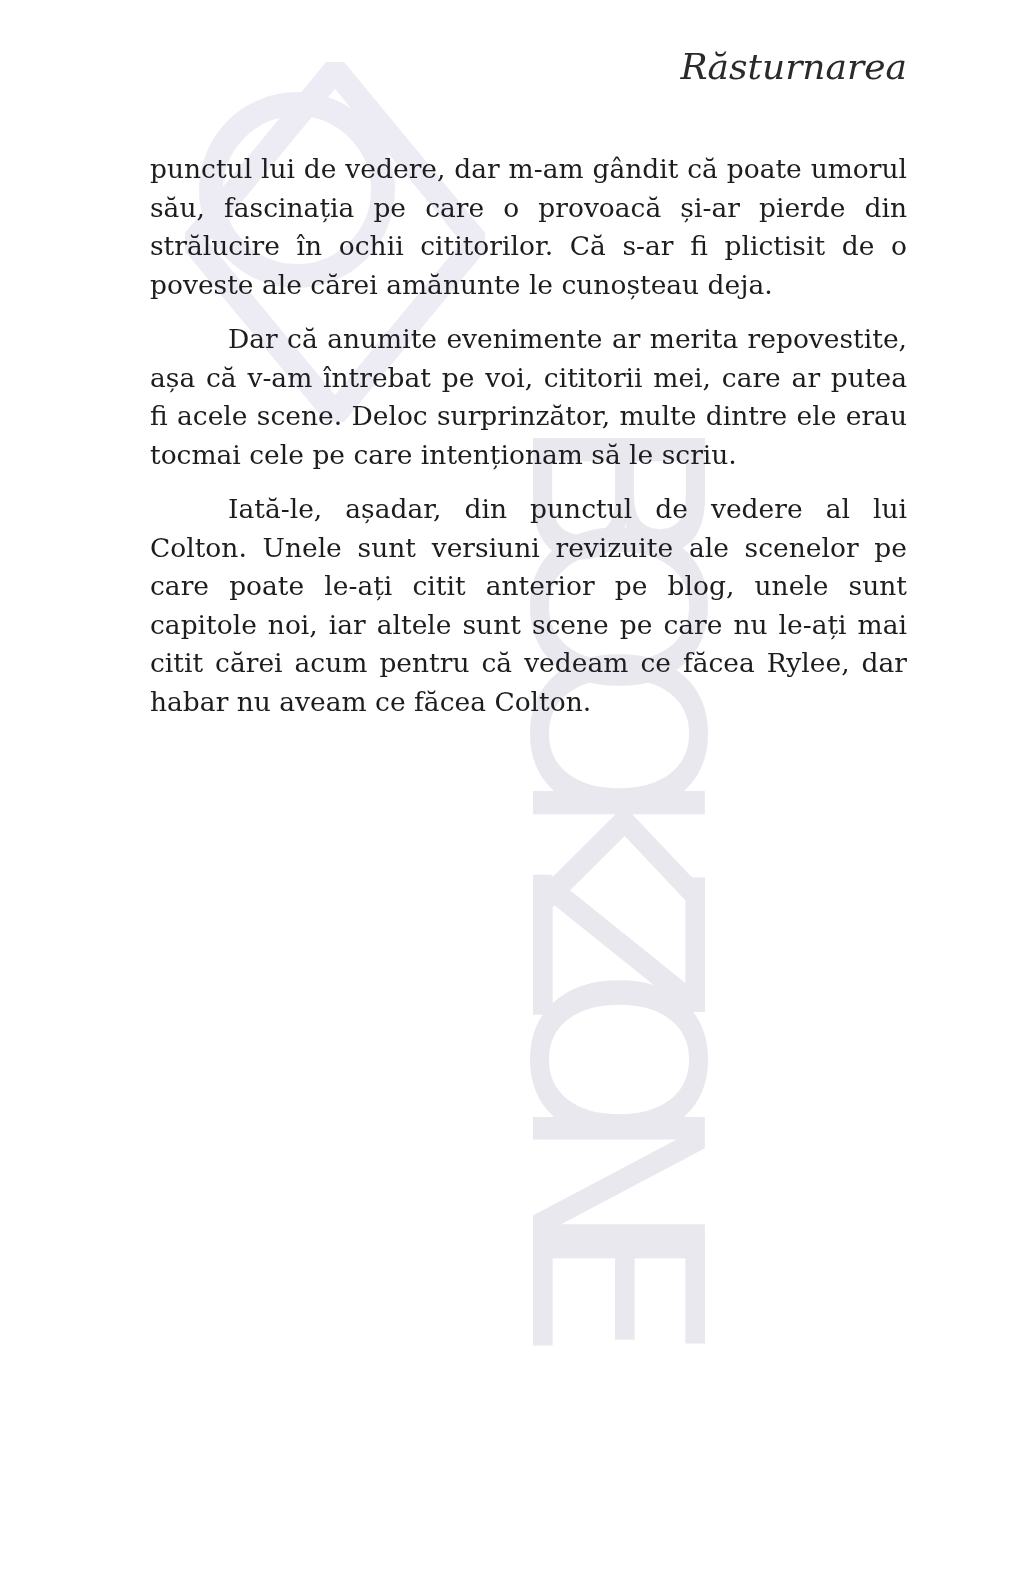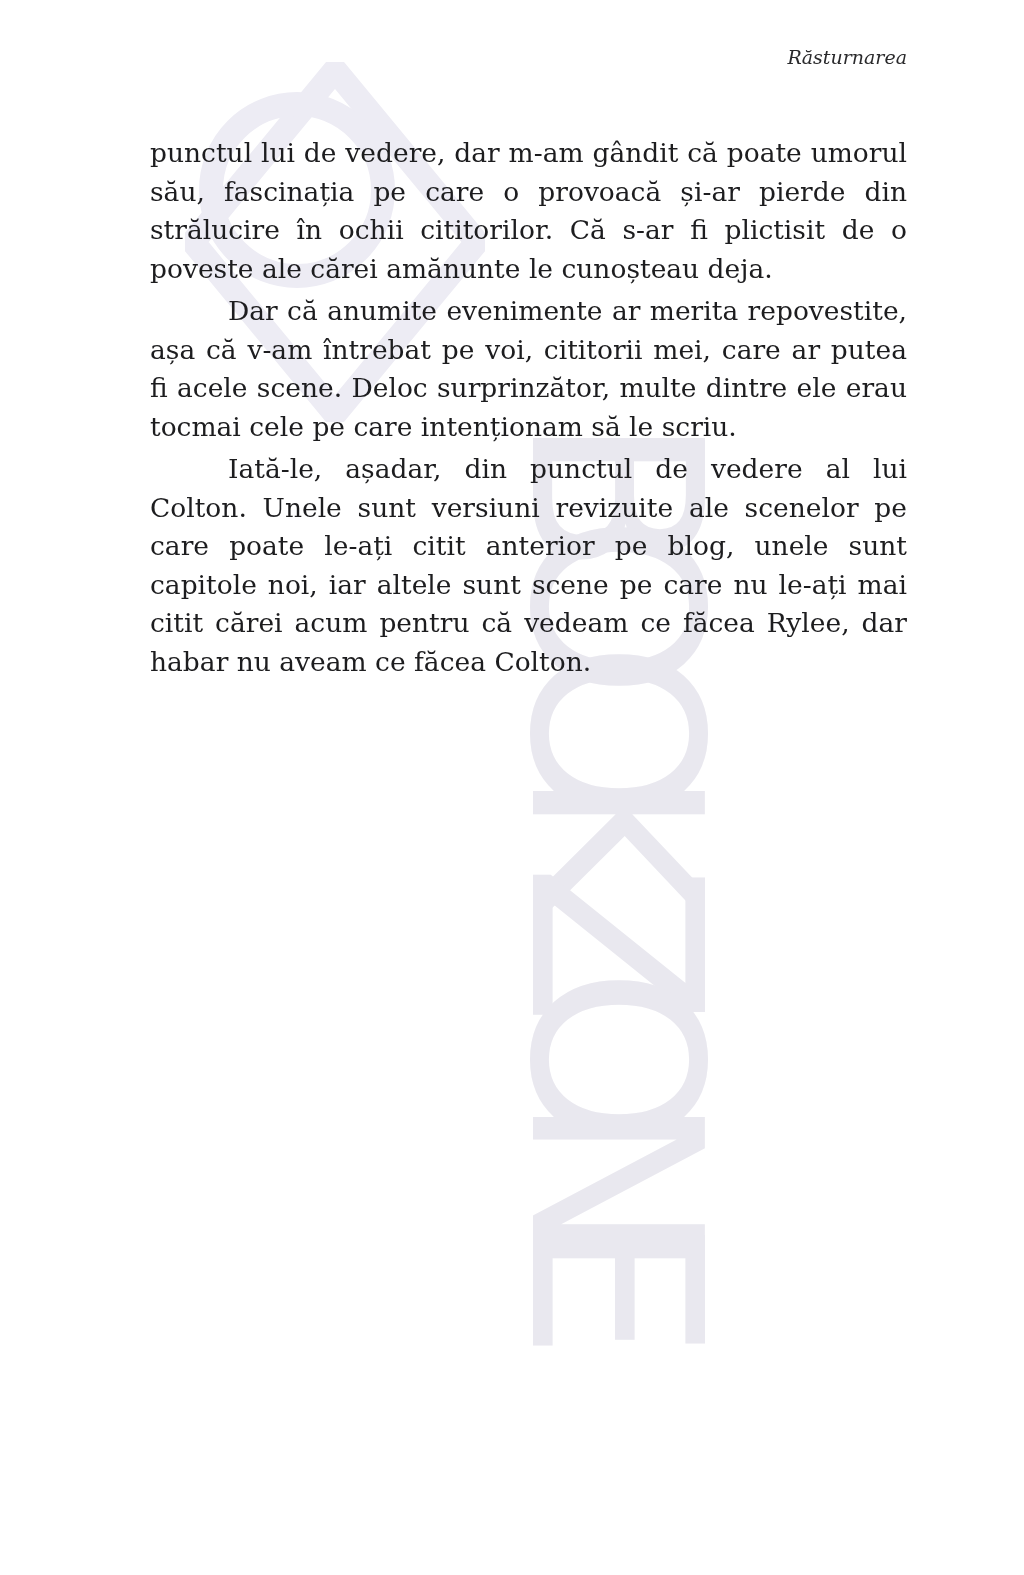--- a/index.html
+++ b/index.html
@@ -48,35 +48,35 @@
     position: relative;
     z-index: 1;
   }
   .running-head {
     position: absolute;
     top: 46px;
     left: 150px;
     width: 757px;
     text-align: right;
     font-style: italic;
-    font-size: 19px;
+    font-size: 36px;
     color: #2a2a2c;
   }
   .text-block {
     position: absolute;
     top: 134px;
     left: 150px;
     width: 757px;
     font-size: 26.5px;
     line-height: 38.5px;
     text-align: justify;
     text-justify: inter-word;
   }
   .text-block p {
-    margin: 0 0 4px 0;
+    margin: 16px 0 4px 0;
   }
   .text-block p.indented {
     text-indent: 78px;
   }
 </style>
 </head>
 <body>
 
 <div class="page">
 

